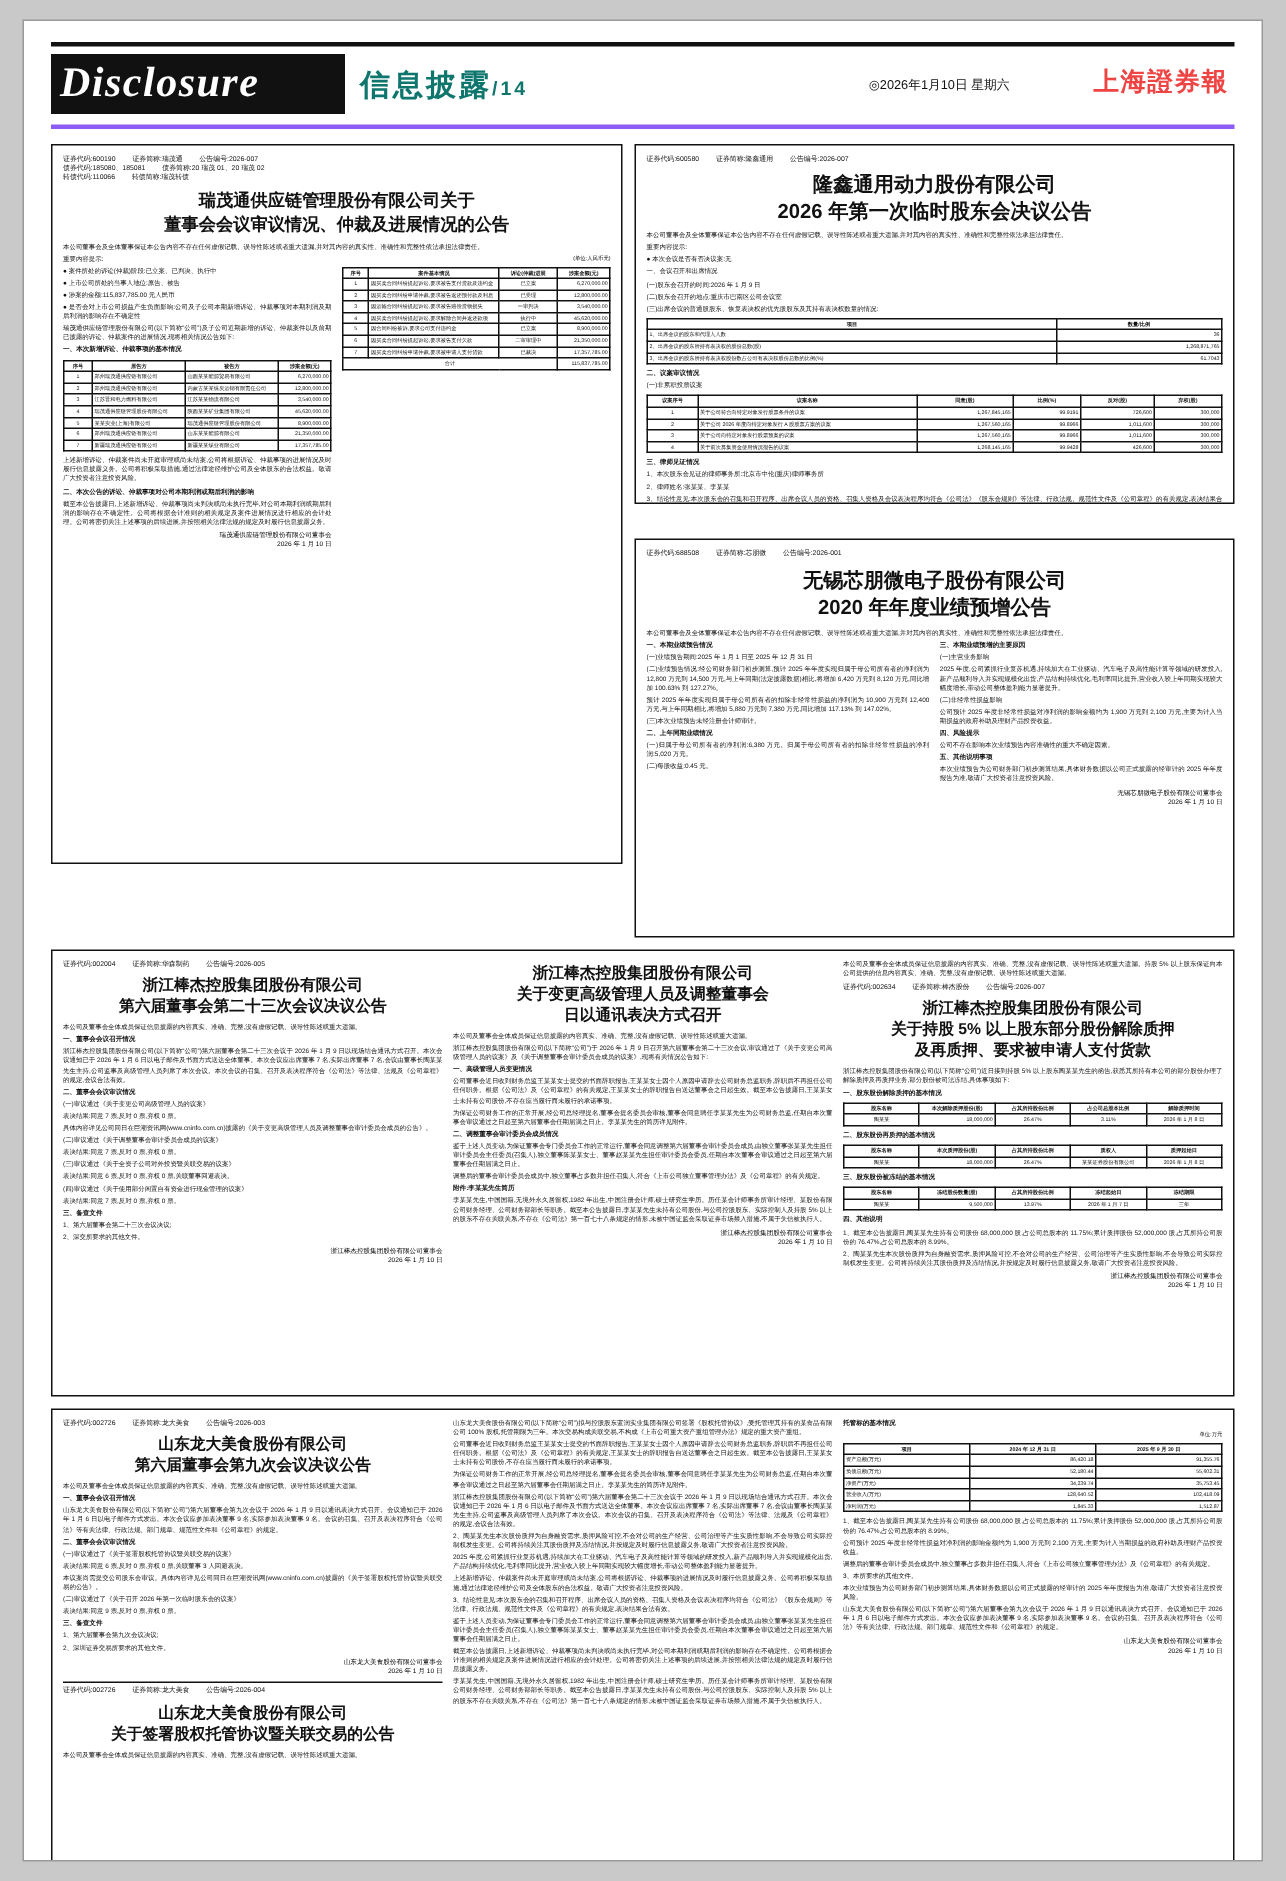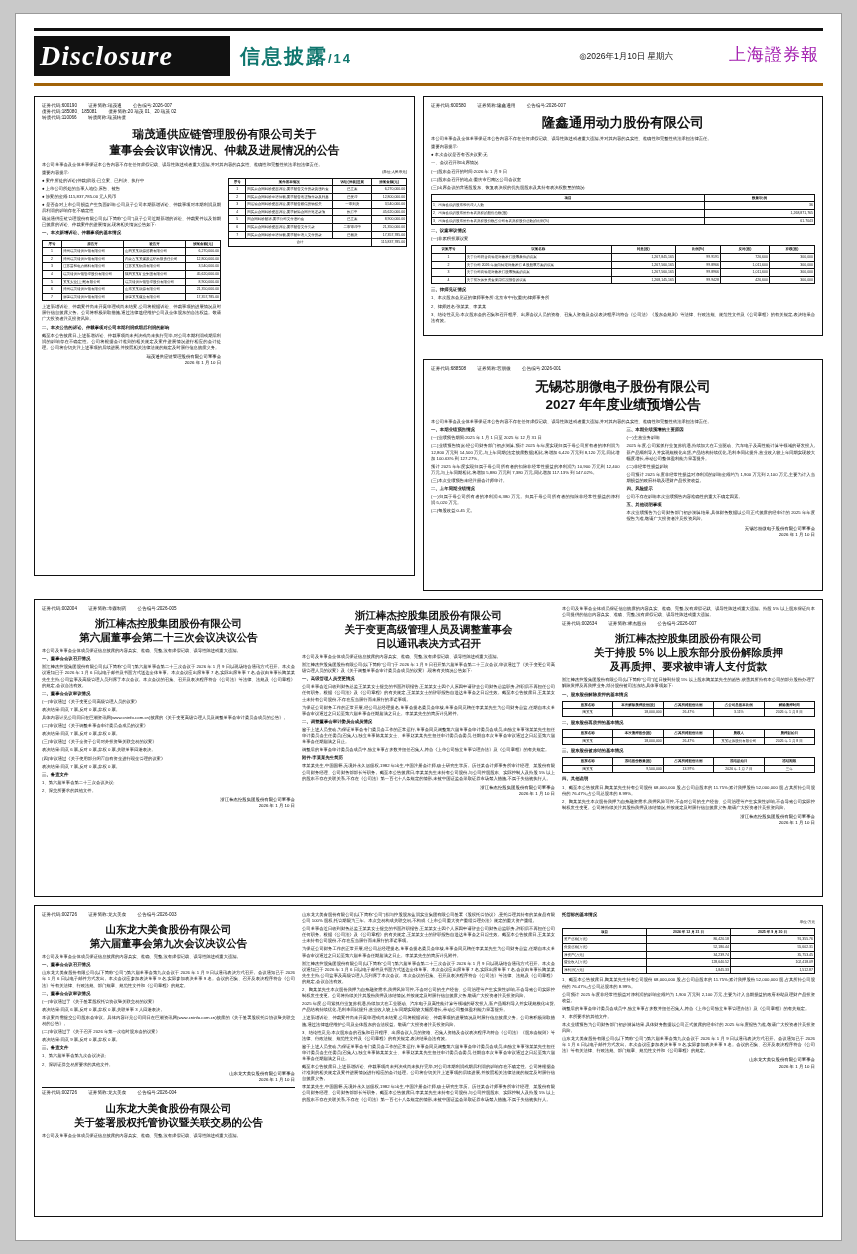--- a/index.html
+++ b/index.html
@@ -11,42 +11,42 @@
   }
   .page{
     position:absolute;left:16px;top:14px;width:825px;height:1226px;
     background:#ffffff;
     box-shadow:0 0 0 1px #9a9a9a;
     overflow:hidden;
   }
   
   .masthead{
     position:relative;height:52px;margin:14px 18px 0 18px;
-    border-top:3px solid #111;border-bottom:3px solid #a16207;
+    border-top:3px solid #111;border-bottom:3px solid #8b5cf6;
   }
   .mast-black{
     position:absolute;left:0;top:5px;width:196px;height:40px;background:#111;
   }
   .mast-disclosure{
     position:absolute;left:6px;top:8px;width:186px;height:34px;
     color:#fff;font-family:"Liberation Serif","DejaVu Serif",serif;
     font-weight:bold;font-size:28px;letter-spacing:1px;line-height:34px;
     font-style:italic;
   }
   .mast-cn{
     position:absolute;left:206px;top:12px;
     font-size:20px;font-weight:bold;color:#0f766e;letter-spacing:2px;
   }
   .mast-right{
     position:absolute;right:150px;top:20px;font-size:8.5px;color:#111;
   }
   .mast-paper{
     position:absolute;right:4px;top:12px;
     font-family:"Liberation Serif","DejaVu Serif",serif;
-    font-size:17px;font-weight:normal;color:#a21caf;letter-spacing:1px;
+    font-size:17px;font-weight:bold;color:#ef4444;letter-spacing:1px;
   }
   
   .band{position:relative;margin:8px 18px 0 18px;}
   .art{
     position:relative;border:1.5px solid #111;background:#fff;
     box-sizing:border-box;overflow:hidden;
   }
   .art-inner{padding:6px 7px;}
   .codeline{font-size:4.6px;line-height:6.2px;color:#111;letter-spacing:0;}
   .codeline span{display:inline-block;margin-right:10px;}
@@ -253,20 +253,21 @@
 
       <div class="art" style="height:240px;">
         <div class="art-inner">
           <div class="codeline">
             <span>证券代码:600580</span>
             <span>证券简称:隆鑫通用</span>
             <span>公告编号:2026-007</span>
           </div>
           <div class="title t14" style="margin-top:5px;">
             <div>隆鑫通用动力股份有限公司</div>
+            <div>2026 年第一次临时股东会决议公告</div>
           </div>
           <div class="body-text" style="margin-top:4px;">
             <p>本公司董事会及全体董事保证本公告内容不存在任何虚假记载、误导性陈述或者重大遗漏,并对其内容的真实性、准确性和完整性依法承担法律责任。</p>
             <p>重要内容提示:</p>
             <p>● 本次会议是否有否决议案:无</p>
             <p>一、会议召开和出席情况</p>
             <p>(一)股东会召开的时间:2026 年 1 月 9 日</p>
             <p>(二)股东会召开的地点:重庆市巴南区公司会议室</p>
             <p>(三)出席会议的普通股股东、恢复表决权的优先股股东及其持有表决权数量的情况:</p>
           </div>
@@ -342,30 +343,30 @@
             <p class="subh">三、律师见证情况</p>
             <p>1、本次股东会见证的律师事务所:北京市中伦(重庆)律师事务所</p>
             <p>2、律师姓名:张某某、李某某</p>
             <p>3、结论性意见:本次股东会的召集和召开程序、出席会议人员的资格、召集人资格及会议表决程序均符合《公司法》《股东会规则》等法律、行政法规、规范性文件及《公司章程》的有关规定,表决结果合法有效。</p>
 
           </div>
 
         </div>
       </div>
 
-      <div class="art" style="height:232px;">
+      <div class="art" style="height:266px;">
         <div class="art-inner">
           <div class="codeline">
             <span>证券代码:688508</span>
             <span>证券简称:芯朋微</span>
             <span>公告编号:2026-001</span>
           </div>
           <div class="title t14" style="margin-top:6px;">
             <div>无锡芯朋微电子股份有限公司</div>
-            <div>2027 年年度业绩预增公告</div>
+            <div>2020 年年度业绩预增公告</div>
           </div>
           <div class="body-text" style="margin-top:5px;">
             <p>本公司董事会及全体董事保证本公告内容不存在任何虚假记载、误导性陈述或者重大遗漏,并对其内容的真实性、准确性和完整性依法承担法律责任。</p>
           </div>
           <div class="cols2" style="margin-top:2px;">
             <div>
               <div class="body-text">
                 <p class="subh">一、本期业绩预告情况</p>
                 <p>(一)业绩预告期间:2025 年 1 月 1 日至 2025 年 12 月 31 日</p>
                 <p>(二)业绩预告情况:经公司财务部门初步测算,预计 2025 年年度实现归属于母公司所有者的净利润为 12,800 万元到 14,500 万元,与上年同期(法定披露数据)相比,将增加 6,420 万元到 8,120 万元,同比增加 100.63% 到 127.27%。</p>

